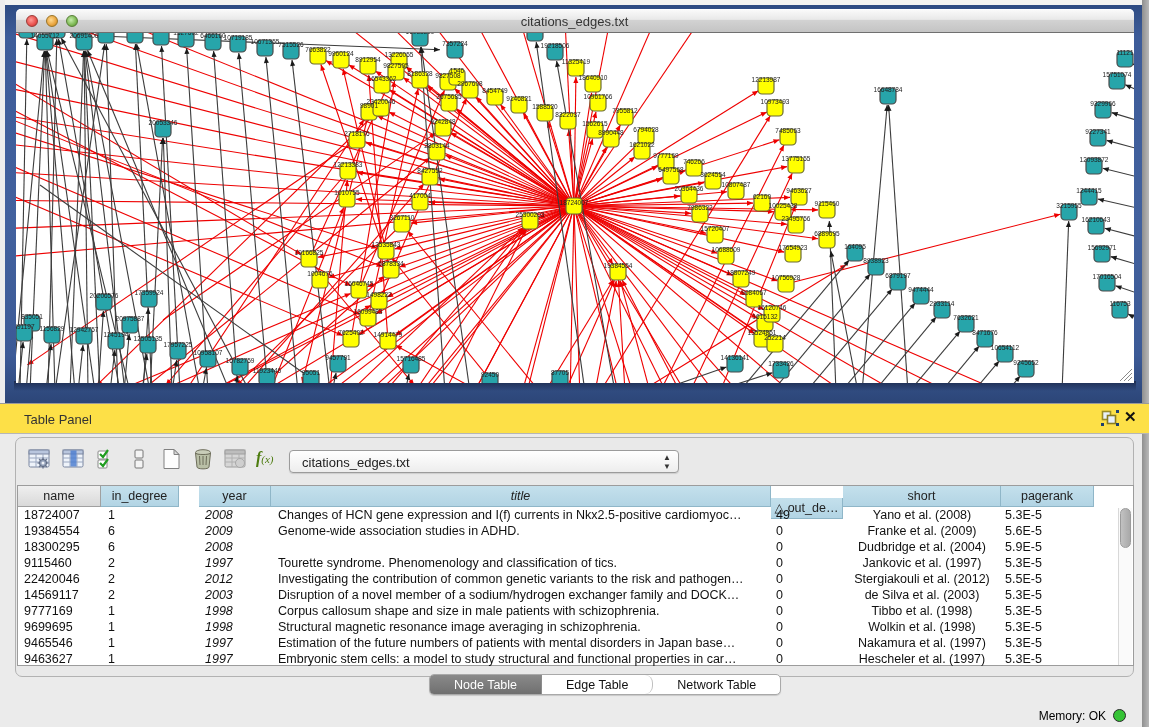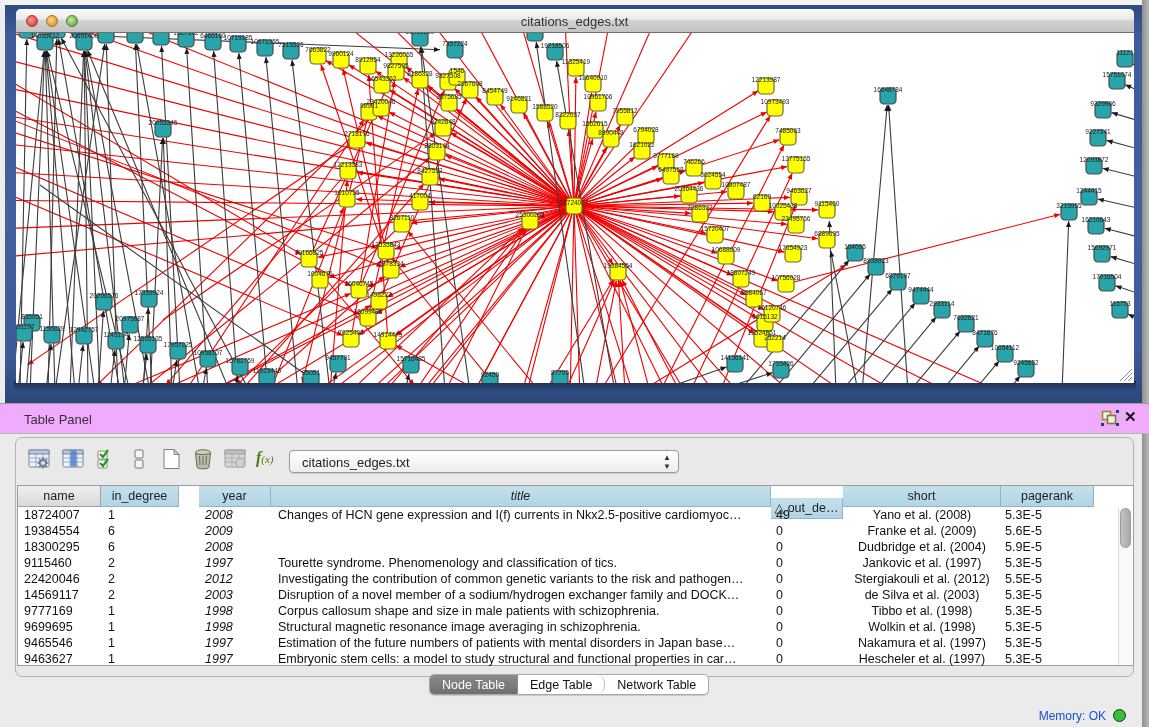--- a/index.html
+++ b/index.html
@@ -24,21 +24,21 @@
 .tl { top:15px; width:12px; height:12px; border-radius:50%; }
 #tl1 { left:26px; background:radial-gradient(circle at 4px 4px,#ff9a95,#e9504c 60%,#b0302c);
   border:0.5px solid #9c3a36; }
 #tl2 { left:46px; background:radial-gradient(circle at 4px 4px,#ffd98e,#e8a33d 60%,#b57a1e);
   border:0.5px solid #9a7426; }
 #tl3 { left:66px; background:radial-gradient(circle at 4px 4px,#c4ecab,#7cb852 60%,#538530);
   border:0.5px solid #587f38; }
 #canvas { left:16px; top:33px; width:1118px; height:350px; background:#fff; overflow:hidden; }
 
 
-#tpheader { left:0; top:403px; width:1149px; height:31px; background:#f0abfc;
+#tpheader { left:0; top:403px; width:1149px; height:31px; background:#fde047;
   border-top:1px solid #9a9a9a; border-bottom:1px solid #b6b6b6; }
 #tpheader span { position:absolute; left:24px; top:8px; font-size:13px; color:#333; }
 #tpicons { left:1100px; top:409px; }
 #tpclose { left:1124px; top:408px; font-size:15px; font-weight:bold; color:#111; }
 #panel { left:15px; top:437px; width:1119px; height:240px; background:#e9e9e9;
   border:1px solid #b2b2b2; border-radius:7px; }
 .tbicon { position:absolute; top:448px; }
 #dropdown { left:289px; top:450px; width:390px; height:23px; border:1px solid #9b9b9b;
   border-radius:4px; background:linear-gradient(180deg,#ffffff,#ededed);
   box-shadow:0 1px 1px rgba(0,0,0,0.12); }
@@ -69,25 +69,25 @@
 .c4 { left:758px; width:66px; } .c5 { left:825px; width:158px; text-align:center; }
 .c6 { left:987px; width:92px; }
 #vscroll { position:absolute; right:1px; top:22px; width:14px; height:157px; background:#fafafa;
   border-left:1px solid #d8d8d8; }
 #vthumb { position:absolute; left:1px; top:0px; width:11px; height:40px; border-radius:6px;
   background:linear-gradient(90deg,#c2c2c2,#a9a9a9); border:1px solid #9b9b9b; }
 
 
 #tabs { left:429px; top:674px; height:21px; border:1px solid #a9a9a9; border-radius:5px;
   background:#fff; box-shadow:0 1px 1px rgba(0,0,0,0.15); font-size:12.5px; display:flex; }
-.tab { padding:0 12px; line-height:20px; color:#111; }
+.tab { padding:0 24px; line-height:20px; color:#111; }
 #tab1 { background:linear-gradient(180deg,#8a8a8a,#6f6f6f); color:#fff;
   border-radius:4px 0 0 4px; border-right:1px solid #8c8c8c; }
 #tab2 { border-right:1px solid #c0c0c0;border-radius:8px; }
-#memory { left:0; top:709px; width:1106px; text-align:right; font-size:12px; color:#1d4ed8; }
+#memory { left:0; top:709px; width:1106px; text-align:right; font-size:12px; color:#000000; }
 #memdot { left:1113px; top:709px; width:13px; height:13px; border-radius:50%;
   background:#35c335; border:1.5px solid #2a2a2a; }
 </style></head>
 <body>
 <div id="stage">
   <div class="abs" id="topgray"></div>
   <div class="abs" id="rightstrip"></div>
   <div class="abs" id="leftgray"></div>
   <div class="abs" id="blue"></div>
   <div class="abs" id="winshadow"></div>
@@ -896,20 +896,21 @@
           <div class="c2">2008</div>
           <div class="c3">Changes of HCN gene expression and I(f) currents in Nkx2.5-positive cardiomyoc…</div>
           <div class="c4">49</div>
           <div class="c5">Yano et al. (2008)</div>
           <div class="c6">5.3E-5</div>
         </div>
 <div class="tr">
           <div class="c0">19384554</div>
           <div class="c1">6</div>
           <div class="c2">2009</div>
+          <div class="c3">Genome-wide association studies in ADHD.</div>
           <div class="c4">0</div>
           <div class="c5">Franke et al. (2009)</div>
           <div class="c6">5.6E-5</div>
         </div>
 <div class="tr">
           <div class="c0">18300295</div>
           <div class="c1">6</div>
           <div class="c2">2008</div>
           <div class="c4">0</div>
           <div class="c5">Dudbridge et al. (2004)</div>

